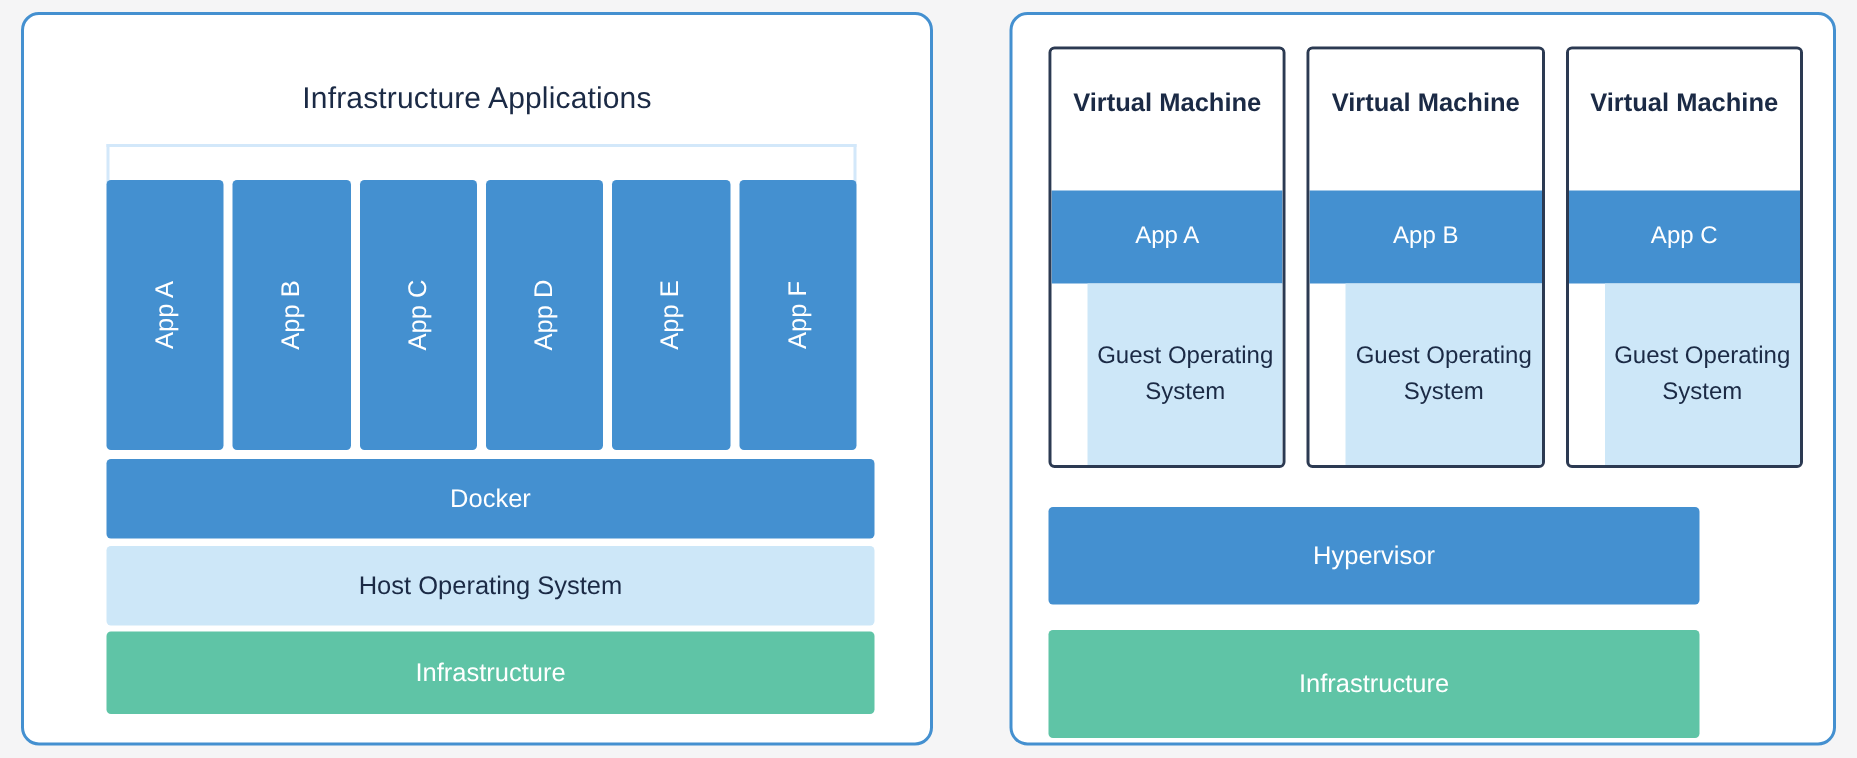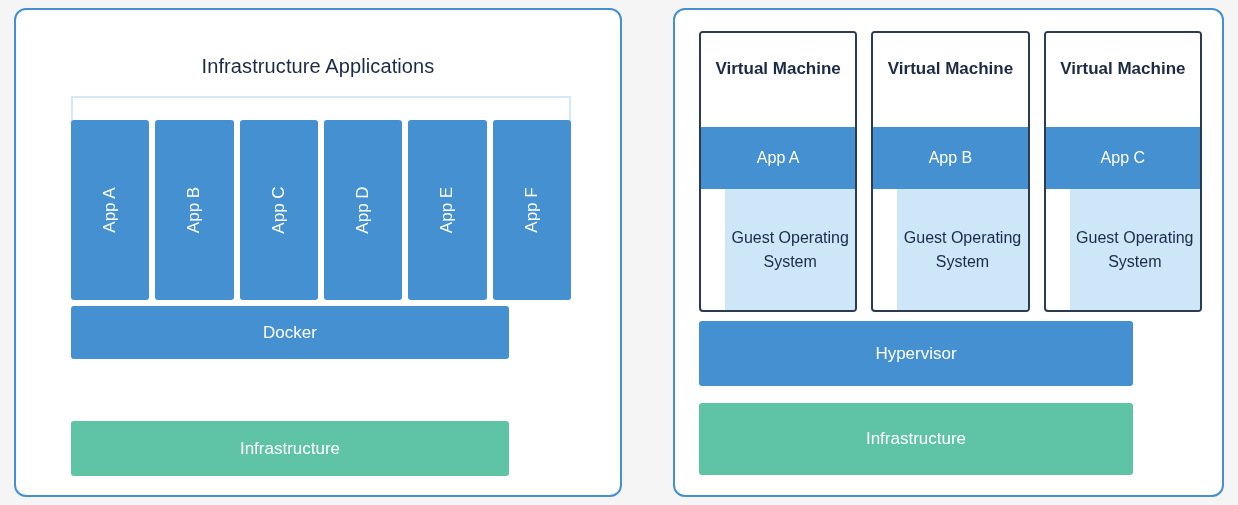--- a/index.html
+++ b/index.html
@@ -77,21 +77,21 @@
     top: 50%;
     transform: translate(-50%, -50%) rotate(-90deg);
     white-space: nowrap;
     color: #ffffff;
     font-size: 17px;
   }
 
   .bar {
     position: absolute;
     left: 55px;
-    width: 438px;
+    width: 512px;
     border-radius: 3px;
     display: flex;
     align-items: center;
     justify-content: center;
     font-size: 17px;
     box-sizing: border-box;
   }
   .bar-docker { top: 296px; height: 53px; background: #4490d0; color: #ffffff; }
   .bar-hostos { top: 354px; height: 53px; background: #cde7f8; color: #1b2a45; }
   .bar-infra-l{ top: 411px; height: 55px; background: #5fc4a6; color: #ffffff; }
@@ -154,20 +154,21 @@
   .bar-r {
     position: absolute;
     left: 24px;
     width: 434px;
     border-radius: 3px;
     display: flex;
     align-items: center;
     justify-content: center;
     font-size: 17px;
     box-sizing: border-box;
+    margin-top: 17px;
   }
   .bar-hyper  { top: 311px; height: 65px; background: #4490d0; color: #ffffff; }
   .bar-infra-r{ top: 393px; height: 72px; background: #5fc4a6; color: #ffffff; }
 </style>
 </head>
 <body>
 
 <div class="stage">
 
   <div class="panel panel-left">
@@ -192,20 +193,21 @@
       <div class="app-col">
         <span class="vlabel">App E</span>
       </div>
       <div class="app-col">
         <span class="vlabel">App F</span>
       </div>
     </div>
 
     <div class="bar bar-docker">Docker</div>
 
+    <div class="bar bar-hostos">Host Operating System</div>
 
     <div class="bar bar-infra-l">Infrastructure</div>
   </div>
 
   <div class="panel panel-right">
 
     <div class="vm-row">
 
       <div class="vm-card">
         <div class="vm-head">Virtual Machine</div>

